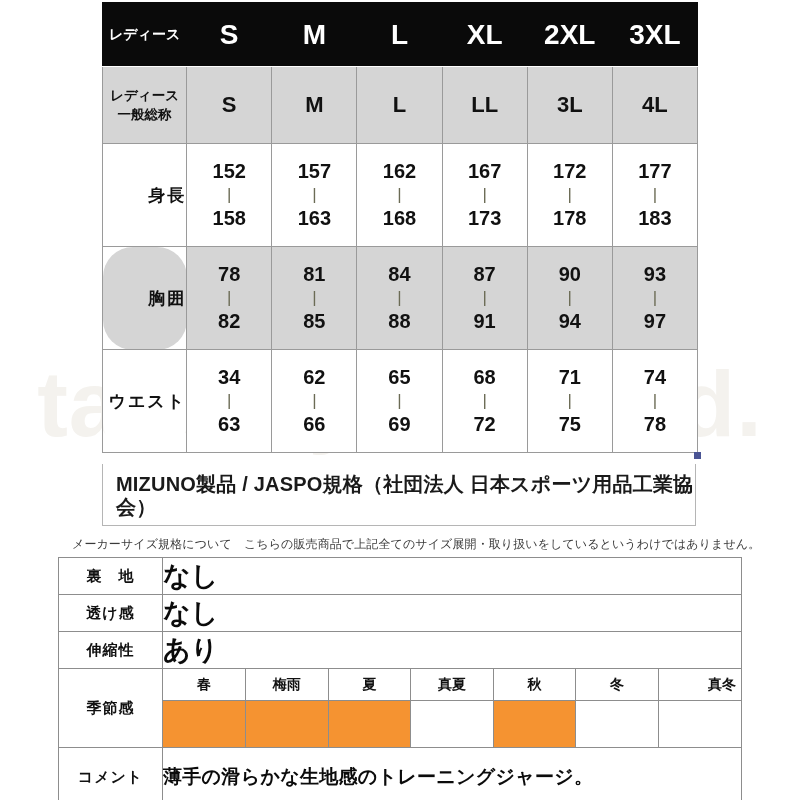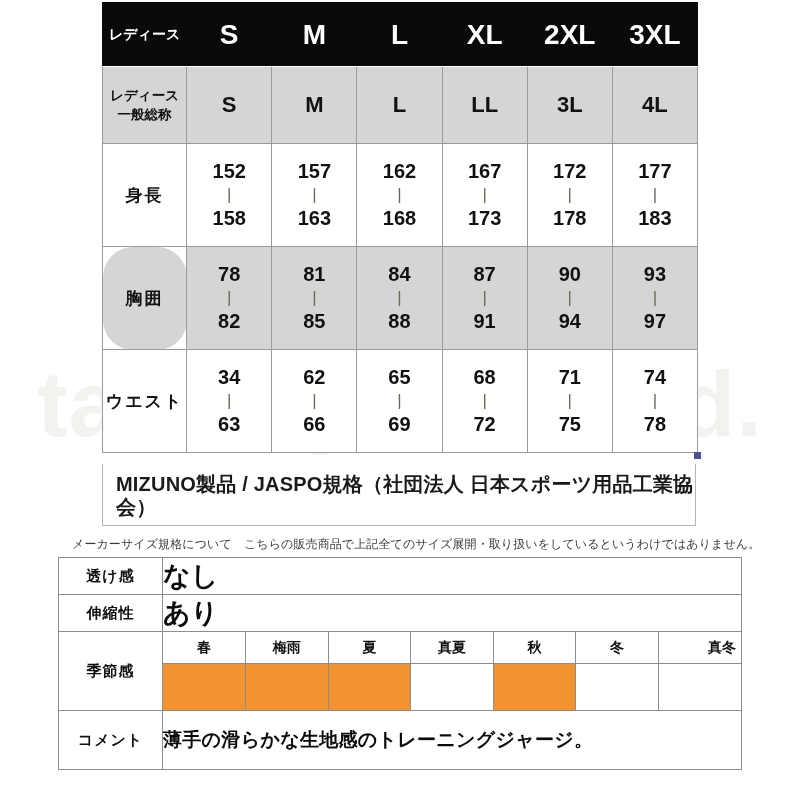--- a/index.html
+++ b/index.html
@@ -84,20 +84,21 @@
     line-height: 19px;
   }
   tr.row-generic td.gn-val {
     font-size: 22px;
   }
 
   tr.row-meas td {
     height: 102px;
     font-size: 20px;
     color: #111;
+    text-align: right;
   }
   tr.row-meas.light td { background: #ffffff; }
   tr.row-meas.shade td { background: #d5d5d5; }
   tr.row-meas td.ms-lbl { font-size: 17px; letter-spacing: 2px; border-radius: 30px; }
   .range {
     display: flex;
     flex-direction: column;
     align-items: center;
     justify-content: center;
     height: 100%;
@@ -415,20 +416,24 @@
 
 <div id="disclaimer">メーカーサイズ規格について　こちらの販売商品で上記全てのサイズ展開・取り扱いをしているというわけではありません。</div>
 
 <div id="attr-table-wrap">
   <table class="attr-table">
     <colgroup>
         <col style="width:104px">
         <col>
       </colgroup>
     <tbody>
+      <tr class="attr-simple">
+        <td class="attr-key">裏　地</td>
+        <td class="attr-val">なし</td>
+      </tr>
       <tr class="attr-simple">
         <td class="attr-key">透け感</td>
         <td class="attr-val">なし</td>
       </tr>
       <tr class="attr-simple">
         <td class="attr-key">伸縮性</td>
         <td class="attr-val">あり</td>
       </tr>
 
       <tr class="attr-season">

